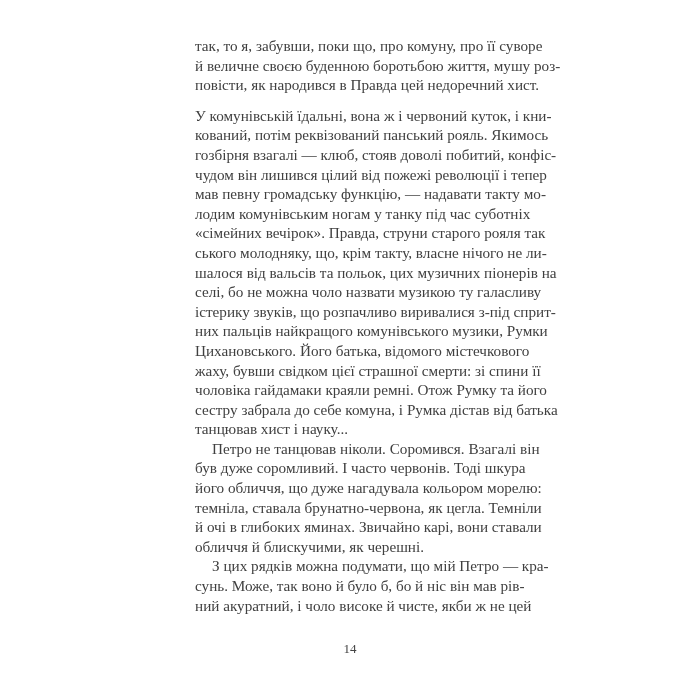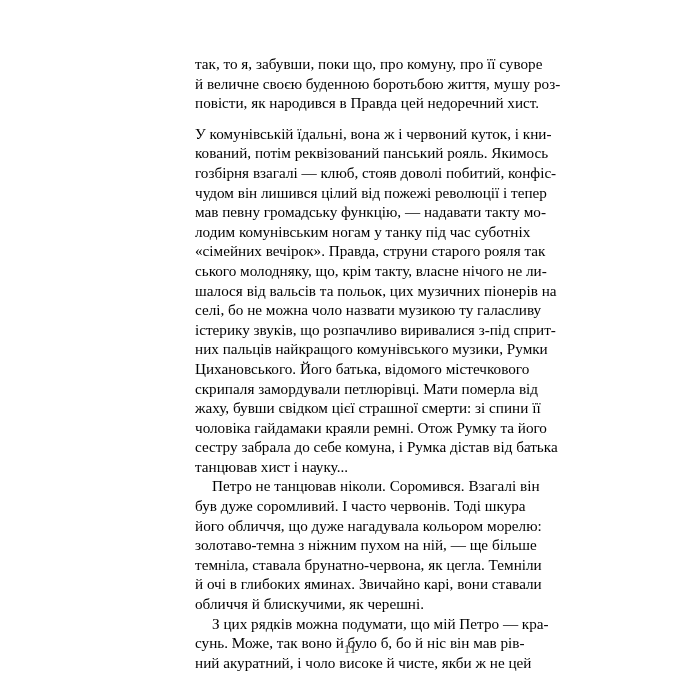--- a/index.html
+++ b/index.html
@@ -6,23 +6,23 @@
   body {
     width: 700px; height: 700px;
     background: #ffffff;
     position: relative;
     overflow: hidden;
     font-family: "DejaVu Serif", "Liberation Serif", serif;
   }
   .page {
     position: absolute;
     left: 195px;
-    top: 54px;
+    top: 36px;
     width: 326px;
-    color: #000000;
+    color: #404040;
     font-family: "Liberation Serif", "DejaVu Serif", serif;
     font-size: 15.2px;
     line-height: 19.6px;
   }
   .line {
     display: block;
     white-space: nowrap;
     text-align: justify;
     text-align-last: justify;
     height: 19.6px;
@@ -59,37 +59,35 @@
     <span class="line">чудом він лишився цілий від пожежі революції і тепер</span>
     <span class="line">мав певну громадську функцію, — надавати такту мо-</span>
     <span class="line">лодим комунівським ногам у танку під час суботніх</span>
     <span class="line">«сімейних вечірок». Правда, струни старого рояля так</span>
     <span class="line">ського молодняку, що, крім такту, власне нічого не ли-</span>
     <span class="line">шалося від вальсів та польок, цих музичних піонерів на</span>
     <span class="line">селі, бо не можна чоло назвати музикою ту галасливу</span>
     <span class="line">істерику звуків, що розпачливо виривалися з-під сприт-</span>
     <span class="line">них пальців найкращого комунівського музики, Румки</span>
     <span class="line">Цихановського. Його батька, відомого містечкового</span>
-    <span class="line">скрипаля замордували петлюрівці. Мати померла від</span>
     <span class="line">жаху, бувши свідком цієї страшної смерти: зі спини її</span>
     <span class="line">чоловіка гайдамаки краяли ремні. Отож Румку та його</span>
     <span class="line">сестру забрала до себе комуна, і Румка дістав від батька</span>
     <span class="line last">танцював хист і науку...</span>
   </div>
 
   <div>
     <span class="line indent">Петро не танцював ніколи. Соромився. Взагалі він</span>
     <span class="line">був дуже соромливий. І часто червонів. Тоді шкура</span>
     <span class="line">його обличчя, що дуже нагадувала кольором морелю:</span>
-    <span class="line">золотаво-темна з ніжним пухом на ній, — ще більше</span>
     <span class="line">темніла, ставала брунатно-червона, як цегла. Темніли</span>
     <span class="line">й очі в глибоких яминах. Звичайно карі, вони ставали</span>
     <span class="line last">обличчя й блискучими, як черешні.</span>
   </div>
 
   <div>
     <span class="line indent">З цих рядків можна подумати, що мій Петро — кра-</span>
     <span class="line">сунь. Може, так воно й було б, бо й ніс він мав рів-</span>
     <span class="line">ний акуратний, і чоло високе й чисте, якби ж не цей</span>
   </div>
 </div>
 
-<div class="page-number">11</div>
+<div class="page-number">14</div>
 
 </body></html>

